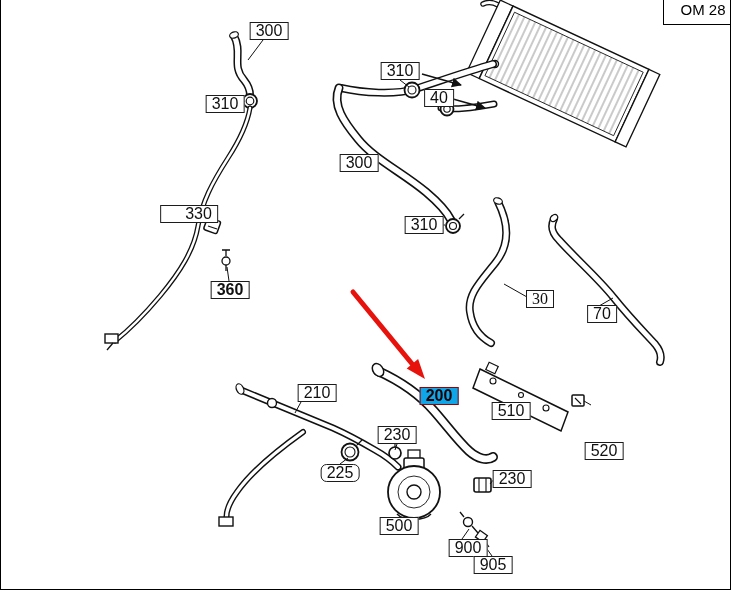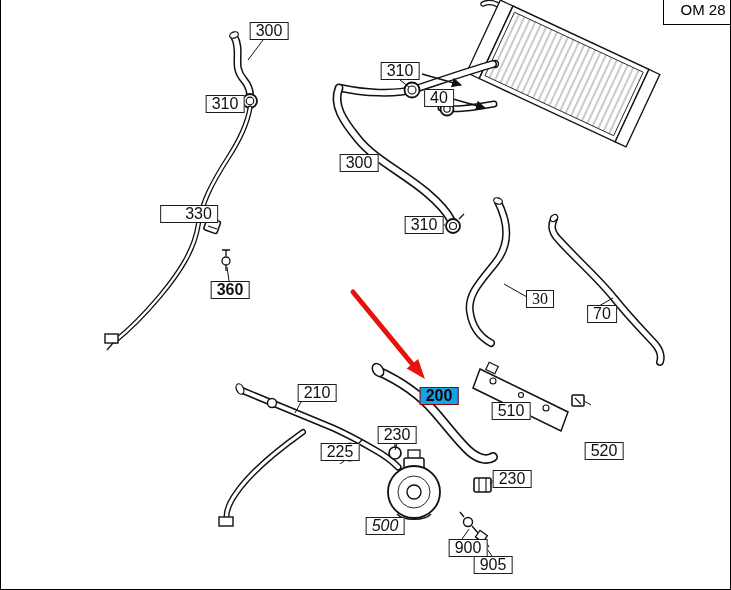--- a/index.html
+++ b/index.html
@@ -210,23 +210,23 @@
       <div class="part-label" style="left: 423px; top: 225px;">310</div>
       <div class="part-label" style="left: 188px; top: 214px; padding-left: 24px;">330</div>
       <div class="part-label" style="left: 229px; top: 290px; font-weight: bold;">360</div>
       <div class="part-label" style="left: 539px; top: 299px; font-family: Liberation Serif, serif;">30</div>
       <div class="part-label" style="left: 601px; top: 314px;">70</div>
       <div class="part-label" style="left: 300px; top: 393px; margin-left: 16px;">210</div>
       <div class="part-label highlight" style="left: 438px; top: 396px;">200</div>
       <div class="part-label" style="left: 510px; top: 411px;">510</div>
       <div class="part-label" style="left: 603px; top: 407px; margin-top: 44px;">520</div>
       <div class="part-label" style="left: 396px; top: 435px;">230</div>
-      <div class="part-label" style="left: 339px; top: 452px;">225</div>
+      <div class="part-label" style="left: 339px; top: 473px; border-radius: 6px;">225</div>
       <div class="part-label" style="left: 511px; top: 479px;">230</div>
-      <div class="part-label" style="left: 384px; top: 526px; font-style: italic;">500</div>
+      <div class="part-label" style="left: 398px; top: 526px;">500</div>
       <div class="part-label" style="left: 467px; top: 548px;">900</div>
       <div class="part-label" style="left: 492px; top: 565px;">905</div>
     </div>
 
   <div class="om-box">
     <span>OM 28</span>
   </div>
 
 </div>
 

